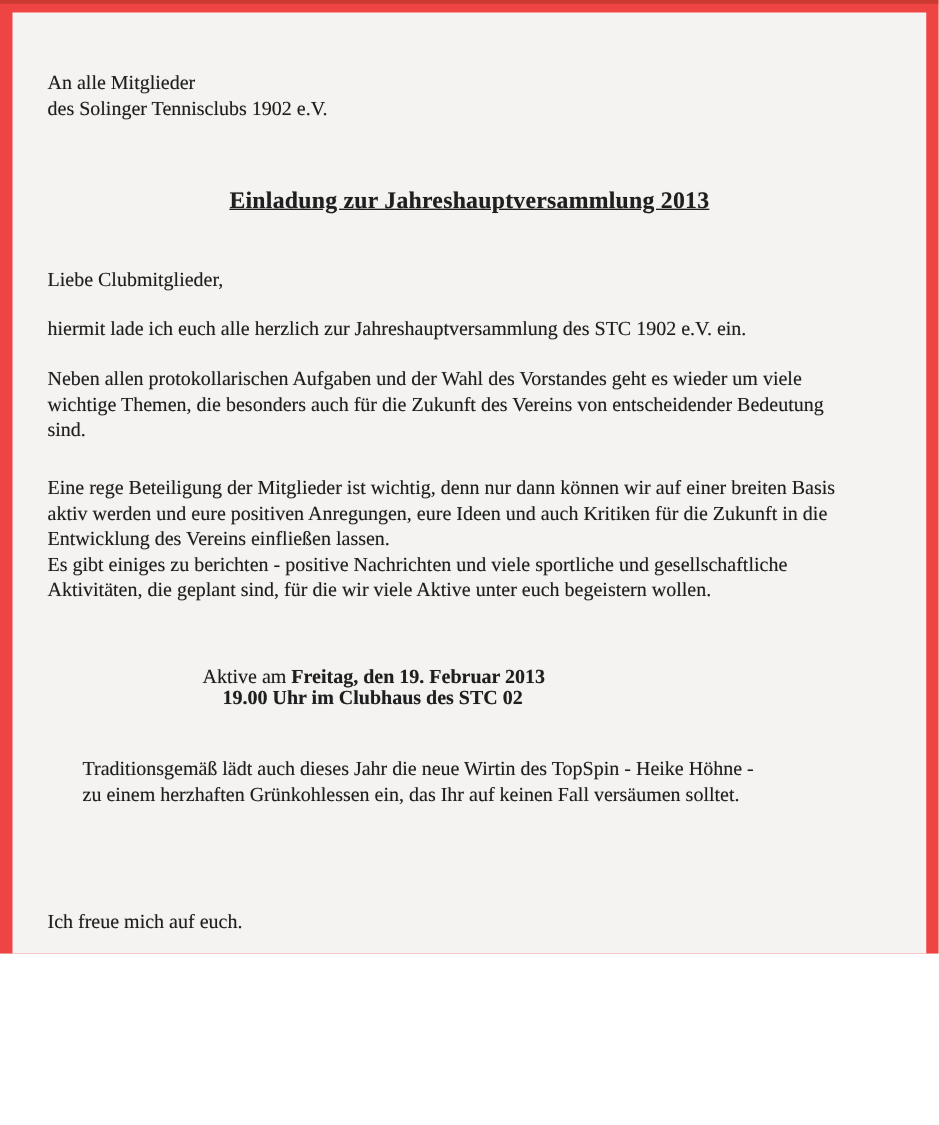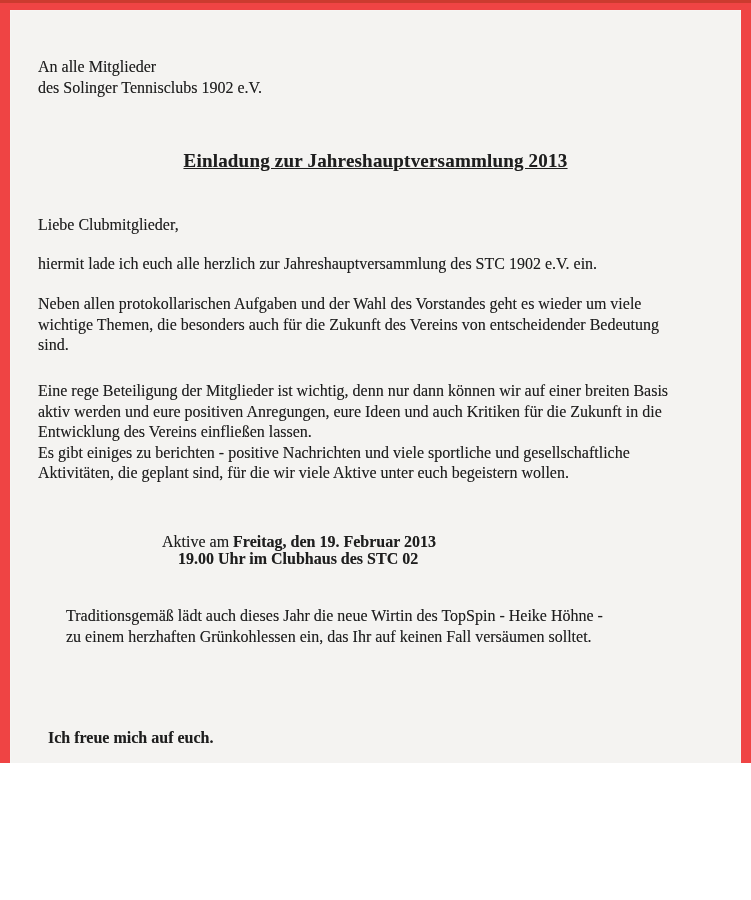--- a/index.html
+++ b/index.html
@@ -48,21 +48,21 @@
     letter-spacing: 0.2px;
   }
   .salutation    { left: 38px;  top: 215px; font-family: Liberation Serif, serif; }
   .intro         { left: 38px;  top: 254px; }
   .p-agenda      { left: 38px;  top: 294px; }
   .p-particip    { left: 38px;  top: 381px; }
   .date-line     { left: 162px; top: 511px; }
   .date-line .bold-part { font-weight: bold; }
   .time-line     { left: 162px; top: 549px; font-weight: bold; margin-left: 16px; }
   .p-dinner      { left: 38px;  top: 605px; line-height: 21px; margin-left: 28px; }
-  .closing-1     { left: 48px;  top: 728px; font-weight: bold; }
+  .closing-1     { left: 38px;  top: 728px; }
   .closing-2     { left: 38px;  top: 768px; }
   .signature     { left: 38px;  top: 806px; line-height: 20px; }
 </style>
 </head>
 <body>
 
 <div class="page">
   <div class="scan-edge"></div>
   <div class="paper"></div>
 

